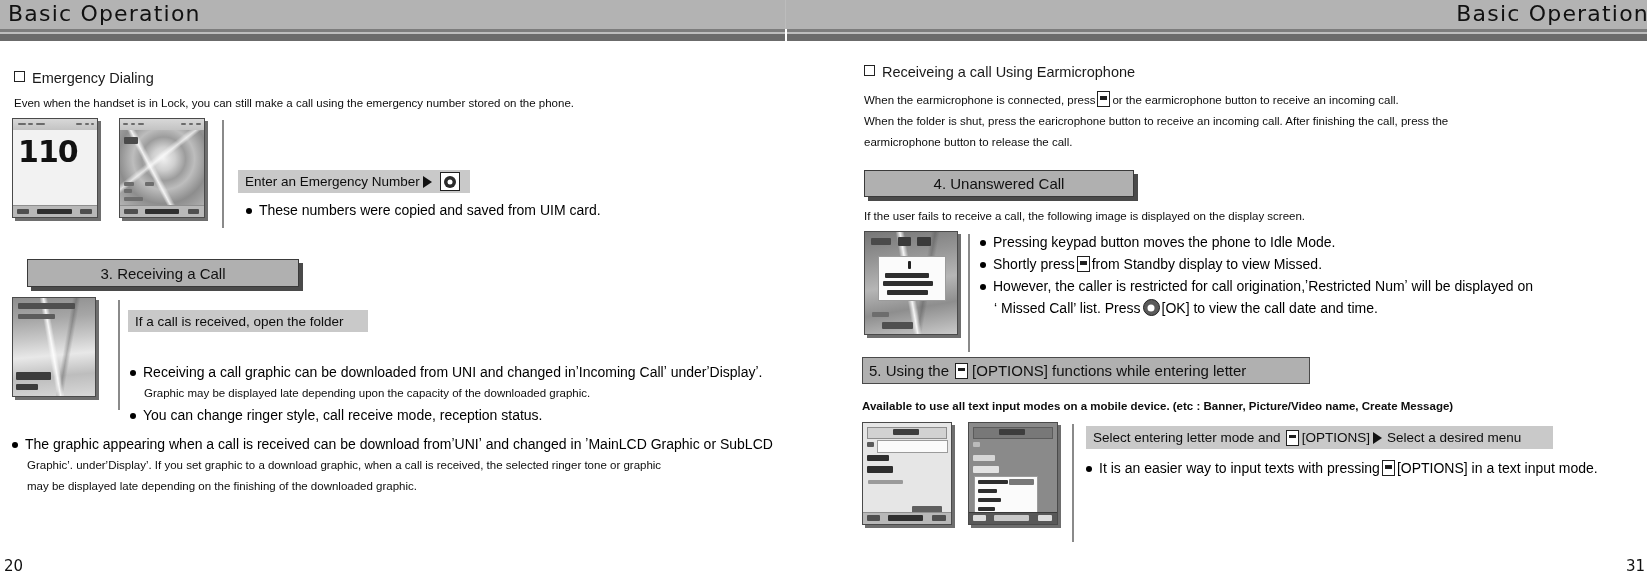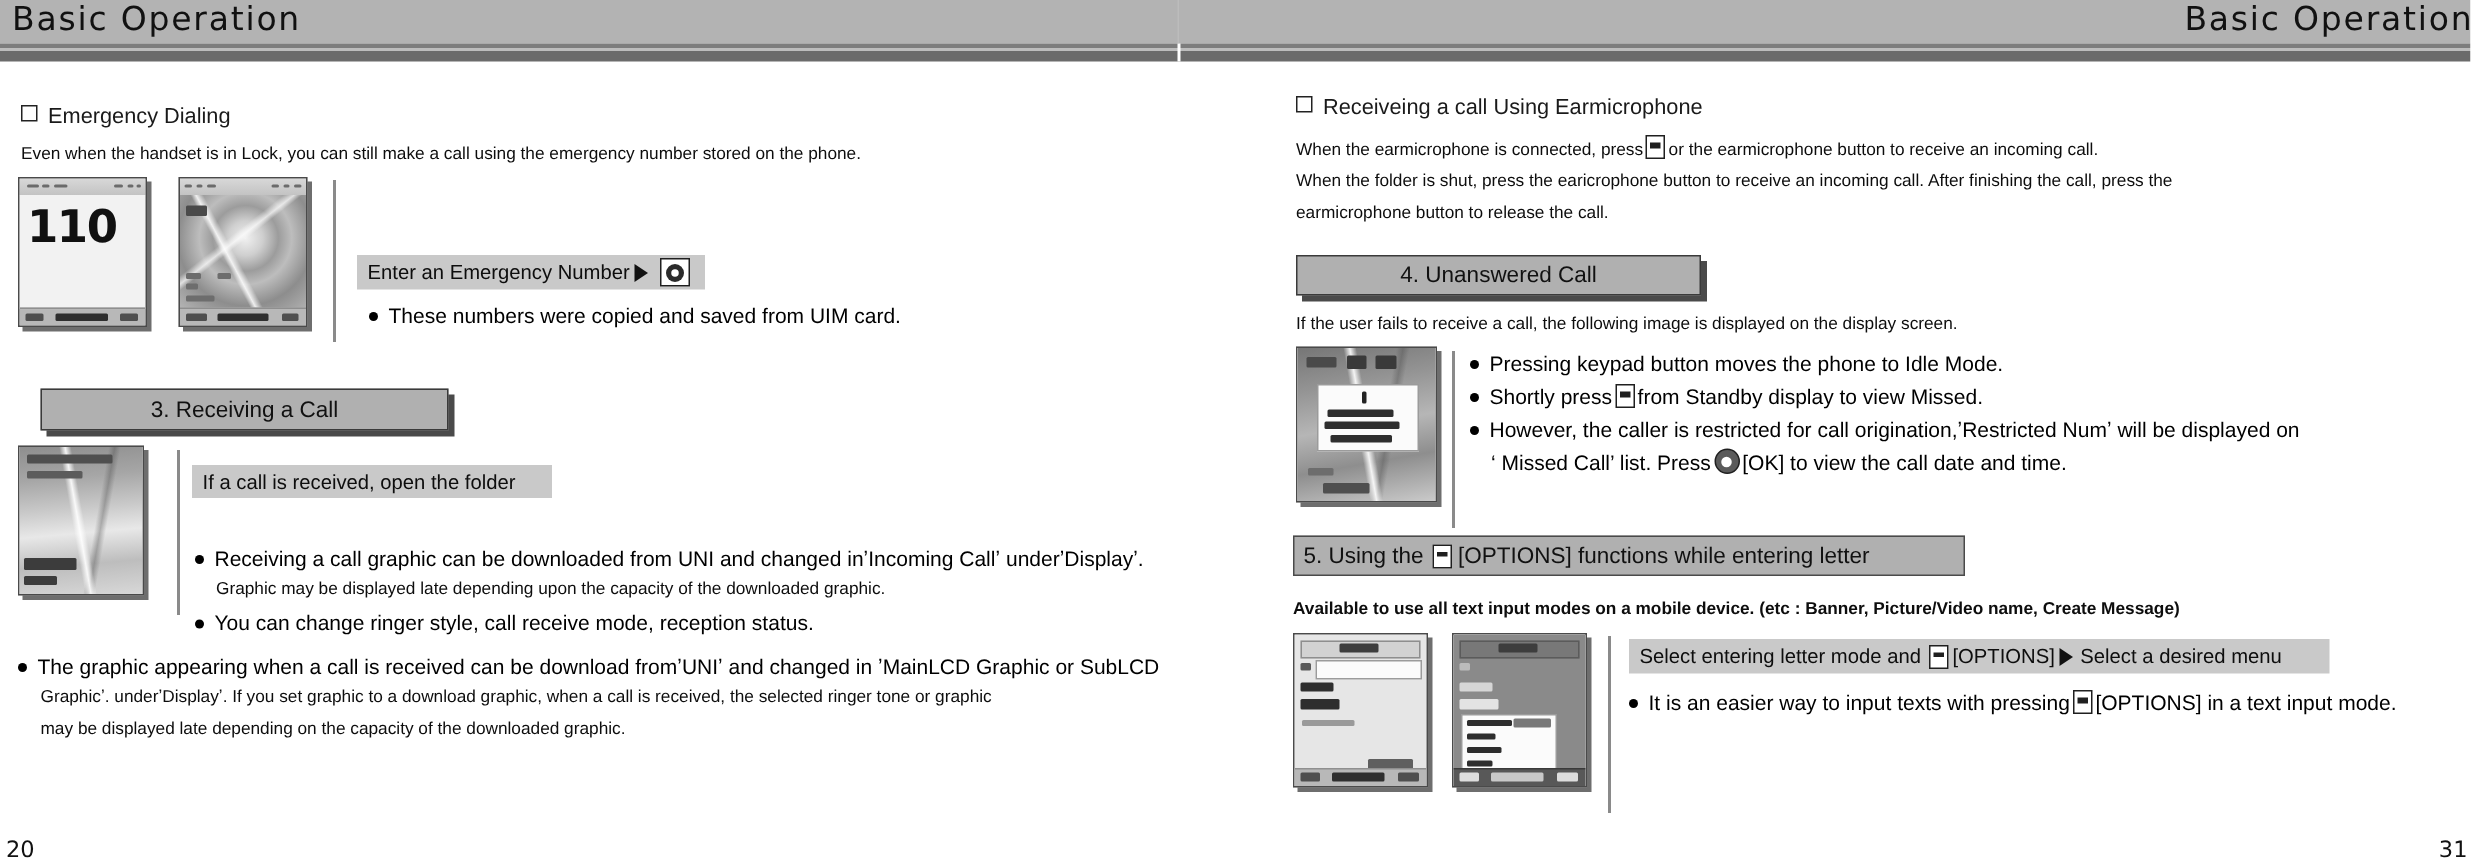--- a/index.html
+++ b/index.html
@@ -471,21 +471,21 @@
   <div class="body-text" style="position:absolute; left:144px; top:335px;">Graphic may be displayed late depending upon the capacity of the downloaded graphic.</div>
 
   <div class="bullet-row" style="position:absolute; left:12px; top:386px;">
     <span class="dot"></span><span>The graphic appearing when a call is received can be download fromʼUNIʼ and changed in ʼMainLCD Graphic or SubLCD</span>
   </div>
 
   <div class="bullet-row" style="position:absolute; left:130px; top:357px;">
     <span class="dot"></span><span>You can change ringer style, call receive mode, reception status.</span>
   </div>
   <div class="body-text" style="position:absolute; left:27px; top:407px;">Graphicʼ. underʼDisplayʼ. If you set graphic to a download graphic, when a call is received, the selected ringer tone or graphic</div>
-  <div class="body-text" style="position:absolute; left:27px; top:428px;">may be displayed late depending on the capacity of the downloaded graphic.</div>
+  <div class="body-text" style="position:absolute; left:27px; top:428px;">may be displayed late depending on the finishing of the downloaded graphic.</div>
 </div>
 
 <div class="page-col col-right">
 
   <div class="sec-title" style="position:absolute; left:6px; top:16px;">
     <span class="sq"></span><span>Receiveing a call Using Earmicrophone</span>
   </div>
 
   <div class="body-text" style="position:absolute; left:6px; top:42px;">
     <span>When the earmicrophone is connected, press</span><span class="key-softkey"></span><span>or the earmicrophone button to receive an incoming call.</span>

